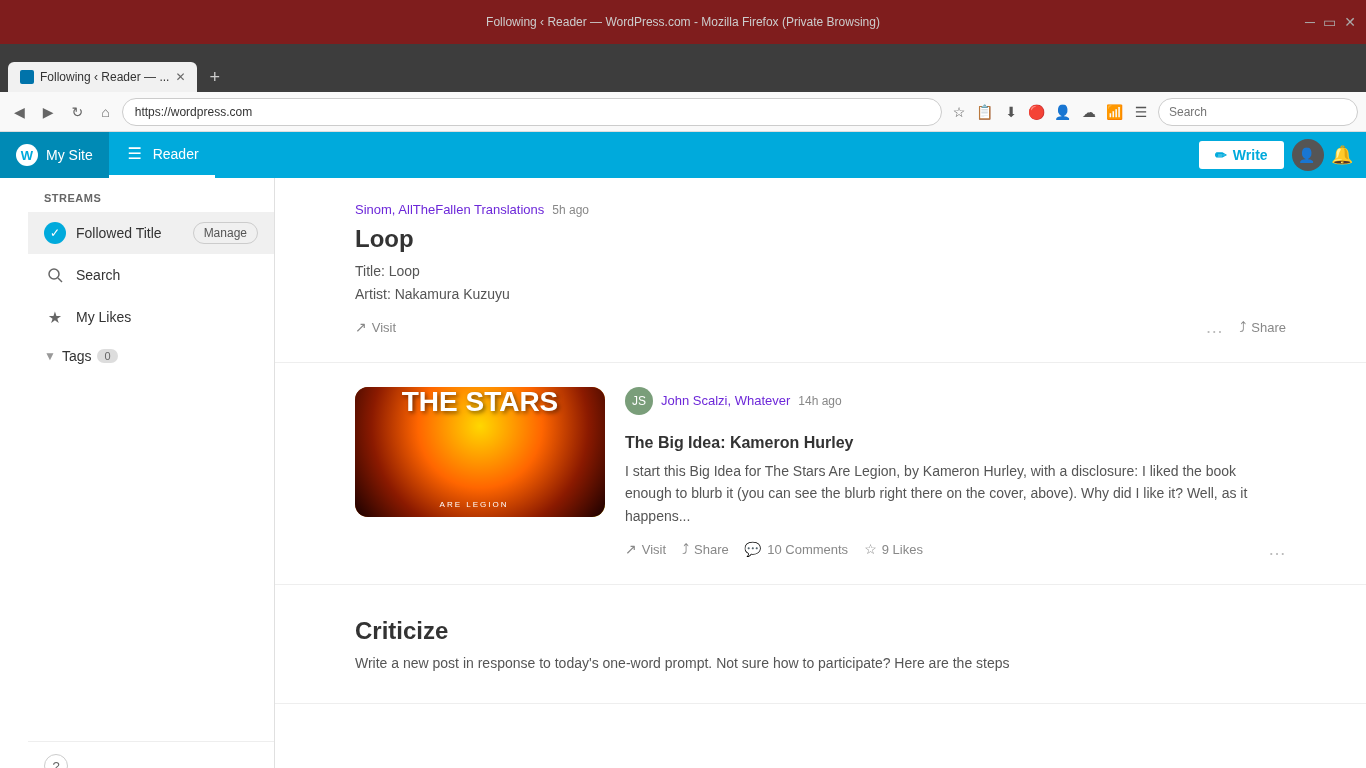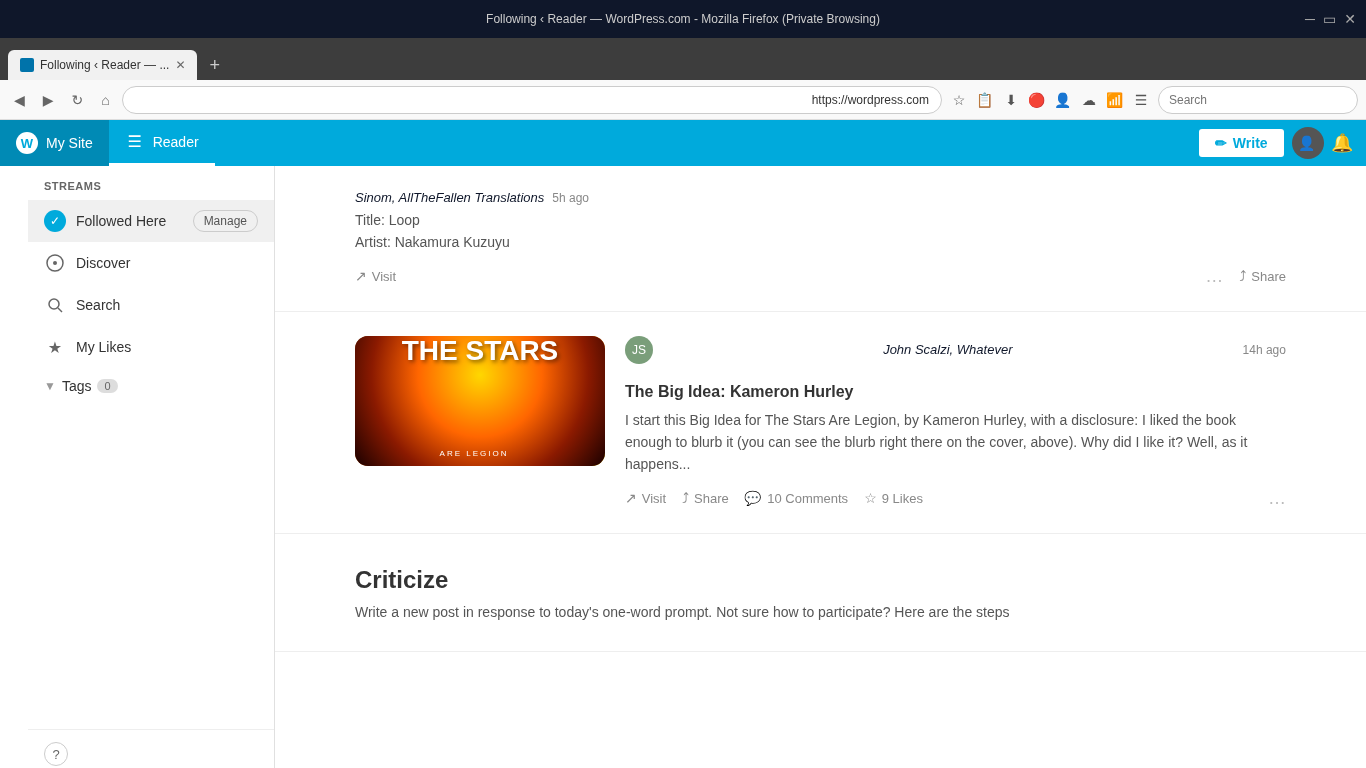--- a/index.html
+++ b/index.html
@@ -1,39 +1,39 @@
 <!DOCTYPE html>
 <html><head>
   <meta charset="utf-8">
   <style>
     * { margin: 0; padding: 0; box-sizing: border-box; }
     body { font-family: -apple-system, BlinkMacSystemFont, 'Segoe UI', sans-serif; background: #f1f1f1; overflow: hidden; }
 
     
     .browser-titlebar {
-      background: #0f172a;
-      height: 38px;
+      background: #7f1d1d;
+      height: 44px;
       display: flex;
       align-items: center;
       justify-content: center;
       color: #ccc;
       font-size: 12px;
       position: relative;
     }
     .browser-titlebar .window-controls {
       position: absolute;
       right: 10px;
       display: flex;
       gap: 8px;
       color: #aaa;
       font-size: 14px;
     }
     .browser-tabbar {
       background: #3d3d3d;
-      height: 42px;
+      height: 48px;
       display: flex;
       align-items: flex-end;
       padding: 0 8px;
       gap: 4px;
     }
     .browser-tab {
       background: #f1f1f1;
       border-radius: 6px 6px 0 0;
       padding: 0 12px;
       height: 30px;
@@ -76,21 +76,20 @@
     }
     .browser-address-bar {
       flex: 1;
       height: 28px;
       border: 1px solid #ccc;
       border-radius: 14px;
       padding: 0 12px;
       font-size: 12px;
       background: white;
       color: #333;
-      text-align: right;
     }
     .browser-search-bar {
       width: 200px;
       height: 28px;
       border: 1px solid #ccc;
       border-radius: 14px;
       padding: 0 10px;
       font-size: 12px;
       background: white;
     }
@@ -329,25 +328,24 @@
       border-radius: 50%;
       background: #bbb;
       display: flex;
       align-items: center;
       justify-content: center;
       font-size: 12px;
       color: white;
       overflow: hidden;
     }
     .post-source-link {
-      color: #0f172a;
+      color: #6d28d9;
       font-size: 13px;
       text-decoration: none;
       cursor: pointer;
-      font-style: italic;
     }
     .post-time {
       color: #888;
       font-size: 12px;
     }
     .post-tag {
       display: flex;
       align-items: center;
       gap: 3px;
       color: #888;
@@ -402,21 +400,21 @@
     }
     .post-image-text {
       color: white;
       font-size: 28px;
       font-weight: 900;
       text-shadow: 2px 2px 4px rgba(0,0,0,0.5);
       text-align: center;
       line-height: 1.1;
     }
     .post-content-right { flex: 1; }
-    .post-with-image .post-meta { margin-bottom: 18px; justify-content: space-between; }
+    .post-with-image .post-meta { margin-bottom: 18px; }
     .dots-menu {
       margin-left: auto;
       color: #bbb;
       cursor: pointer;
       font-size: 18px;
     }
 
     
     ::-webkit-scrollbar { width: 6px; }
     ::-webkit-scrollbar-thumb { background: #ccc; border-radius: 3px; }
@@ -484,33 +482,24 @@
     </div>
   </div>
 
   <div class="wp-main">
 
     <div class="wp-sidebar">
       <div class="sidebar-section-label">Streams</div>
 
       <div class="sidebar-item active">
         <div class="item-check">✓</div>
-        <span>Followed Here</span>
+        <span>Followed Title</span>
         <button class="manage-btn">Manage</button>
       </div>
 
-      <div class="sidebar-item">
-        <div class="item-icon">
-          <svg width="18" height="18" viewBox="0 0 18 18" fill="none">
-            <circle cx="9" cy="9" r="8" stroke="#666" stroke-width="1.5"></circle>
-            <circle cx="9" cy="9" r="2" fill="#666"></circle>
-          </svg>
-        </div>
-        <span>Discover</span>
-      </div>
 
       <div class="sidebar-item">
         <div class="item-icon">
           <svg width="16" height="16" viewBox="0 0 16 16" fill="none">
             <circle cx="7" cy="7" r="5" stroke="#666" stroke-width="1.5"></circle>
             <line x1="11" y1="11" x2="15" y2="15" stroke="#666" stroke-width="1.5"></line>
           </svg>
         </div>
         <span>Search</span>
       </div>
@@ -531,20 +520,21 @@
       </div>
     </div>
 
     <div class="wp-content">
 
       <div class="post-card">
         <div class="post-meta">
           <a class="post-source-link">Sinom, AllTheFallen Translations</a>
           <span class="post-time">5h ago</span>
         </div>
+        <div class="post-title">Loop</div>
         <div class="post-body">
           <div>Title: Loop</div>
           <div>Artist: Nakamura Kuzuyu</div>
         </div>
         <div class="post-actions">
           <button class="post-action-btn">
             <span class="action-icon">↗</span>
             <span>Visit</span>
           </button>
           <div class="dots-menu">…</div>

